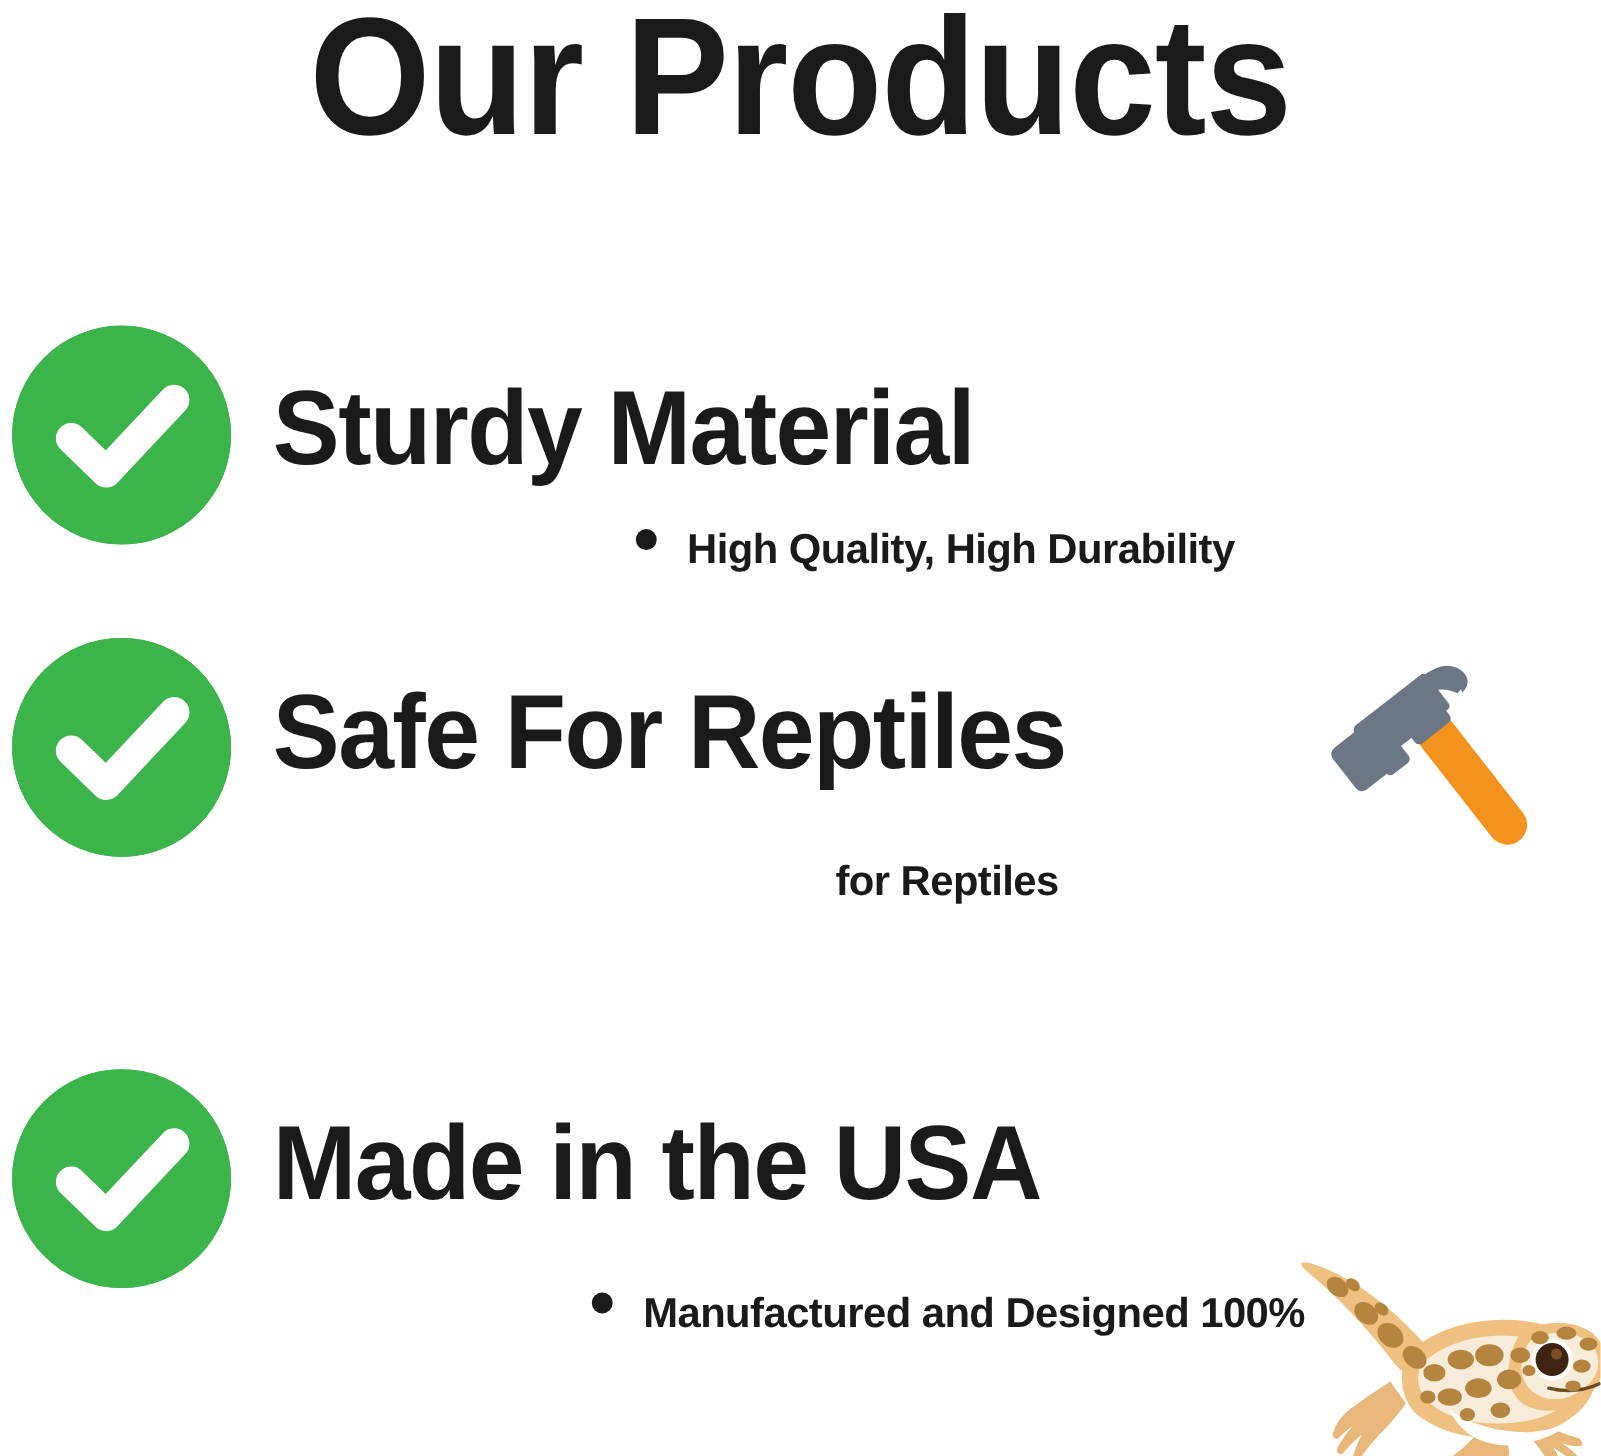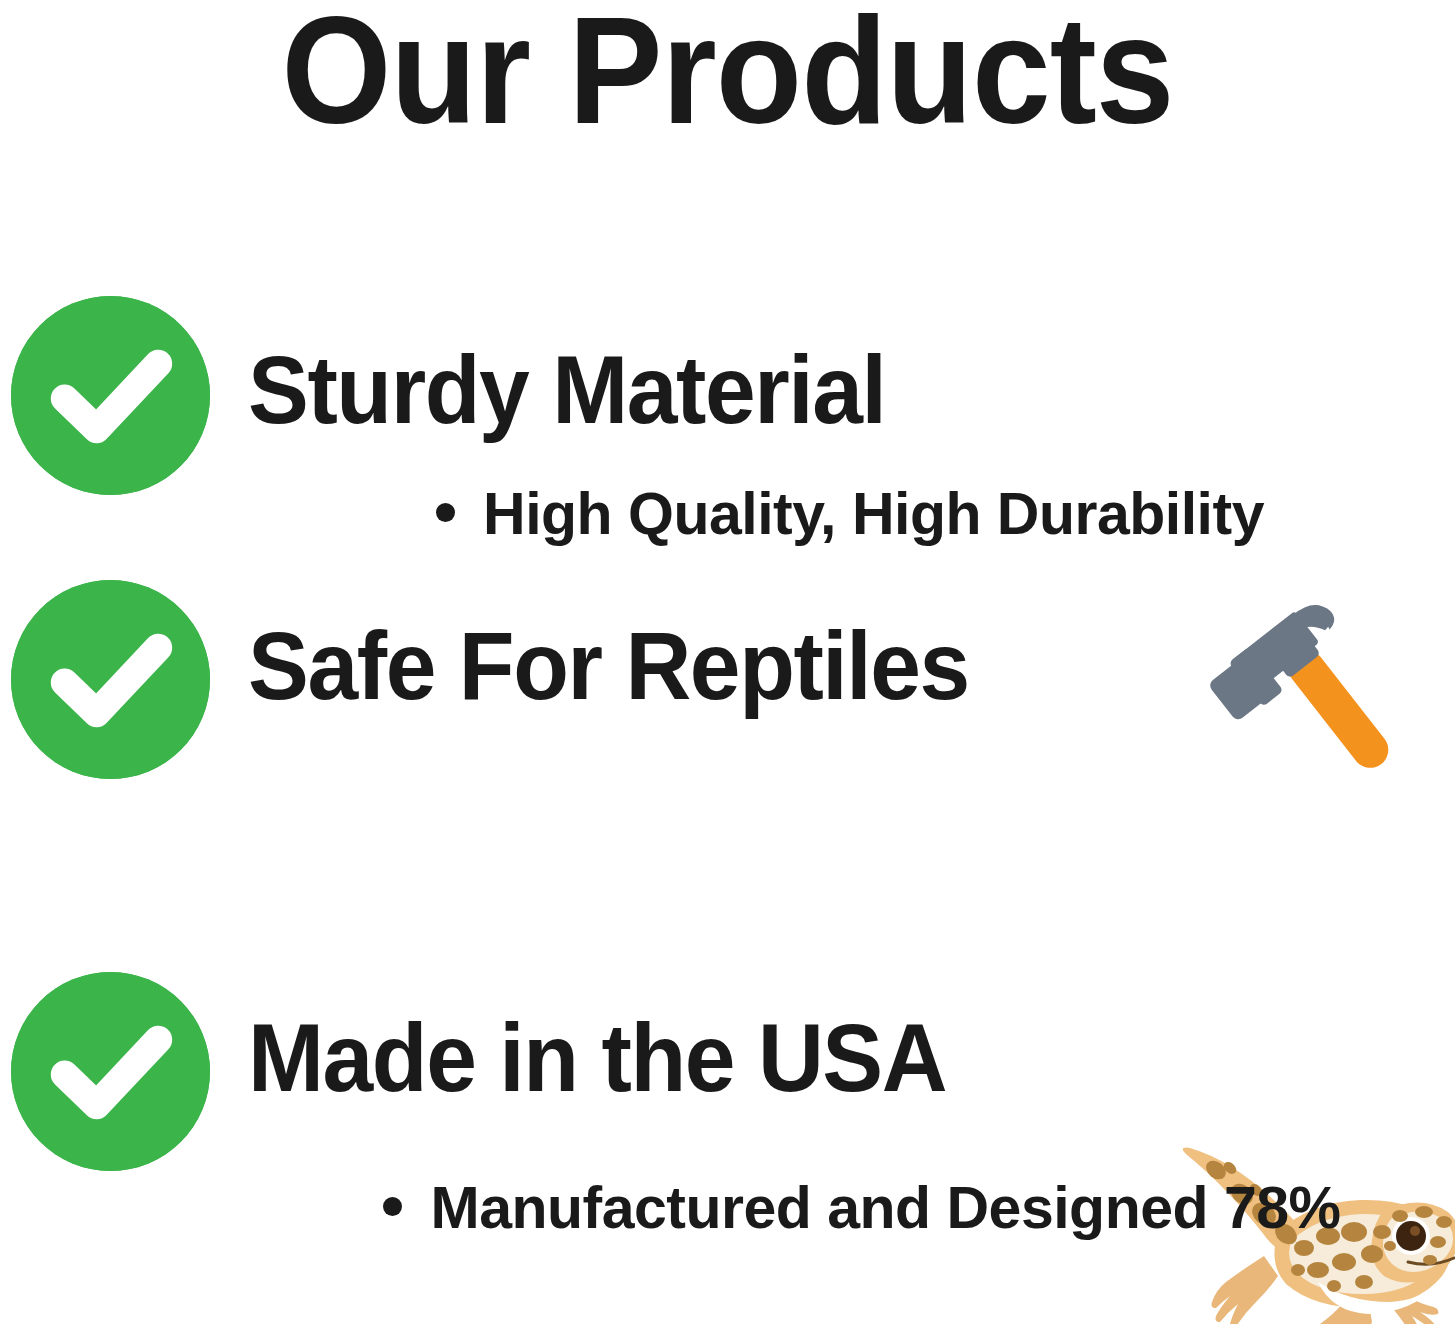--- a/index.html
+++ b/index.html
@@ -74,21 +74,21 @@
     transform: scaleX(0.95);
     transform-origin: left top;
   }
   .fh-1 { top: 46px; }
   .fh-2 { top: 38px; }
   .fh-3 { top: 38px; }
 
   
   .bullet-block {
     position: absolute;
-    font-size: 59px;
+    font-size: 38px;
     line-height: 1.30;
     font-weight: 700;
     letter-spacing: -0.5px;
     color: #1a1a1a;
     text-align: center;
   }
   .bb-1 { left: 285px; top: 180px; width: 1130px; }
   .bb-2 { left: 276px; top: 198px; width: 1170px; }
   .bb-3 { left: 276px; top: 198px; width: 1172px; }
 
@@ -158,20 +158,23 @@
     <div class="check-circle">
       <svg viewBox="0 0 100 100" aria-hidden="true">
         <circle cx="50" cy="50" r="50" fill="#3bb44a"></circle>
         <path d="M27 51.5 L43 67 L74 34" fill="none" stroke="#ffffff" stroke-width="14" stroke-linecap="round" stroke-linejoin="round"></path>
       </svg>
     </div>
 
     <div class="feature-heading fh-2">Safe For Reptiles</div>
 
     <div class="bullet-block bb-2">
+      <span class="bullet-line">
+        <span>for Reptiles</span>
+      </span>
     </div>
 
     <div class="emoji-art gecko-art">
       <svg viewBox="0 0 292 228" aria-hidden="true">
 
         <path d="M18 18 Q10 10 22 12 Q70 26 120 78 Q140 98 132 112 Q118 124 100 104 Q62 54 18 18 Z" fill="#efc080"></path>
 
         <path d="M96 120 Q74 134 58 146 Q48 154 44 166 Q42 172 48 172 Q54 166 62 160
                  Q52 172 48 180 Q46 186 52 186 Q60 176 70 168
                  Q64 180 62 188 Q61 194 67 192 Q76 178 88 166 Q102 152 110 140 Z" fill="#e8b779"></path>
@@ -235,19 +238,19 @@
       <svg viewBox="0 0 100 100" aria-hidden="true">
         <circle cx="50" cy="50" r="50" fill="#3bb44a"></circle>
         <path d="M27 51.5 L43 67 L74 34" fill="none" stroke="#ffffff" stroke-width="14" stroke-linecap="round" stroke-linejoin="round"></path>
       </svg>
     </div>
 
     <div class="feature-heading fh-3">Made in the USA</div>
 
     <div class="bullet-block bb-3">
       <span class="bullet-line">
-        <span class="bullet-dot"></span><span>Manufactured and Designed 78%</span>
+        <span class="bullet-dot"></span><span>Manufactured and Designed 100%</span>
       </span>
     </div>
 
   </div>
 
 </div>
 
 </body></html>

